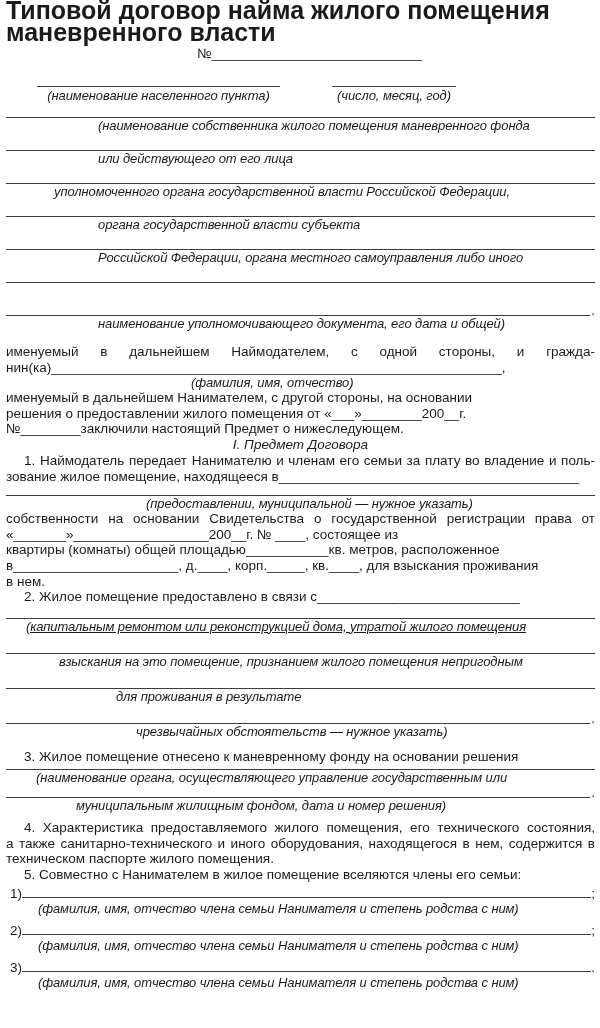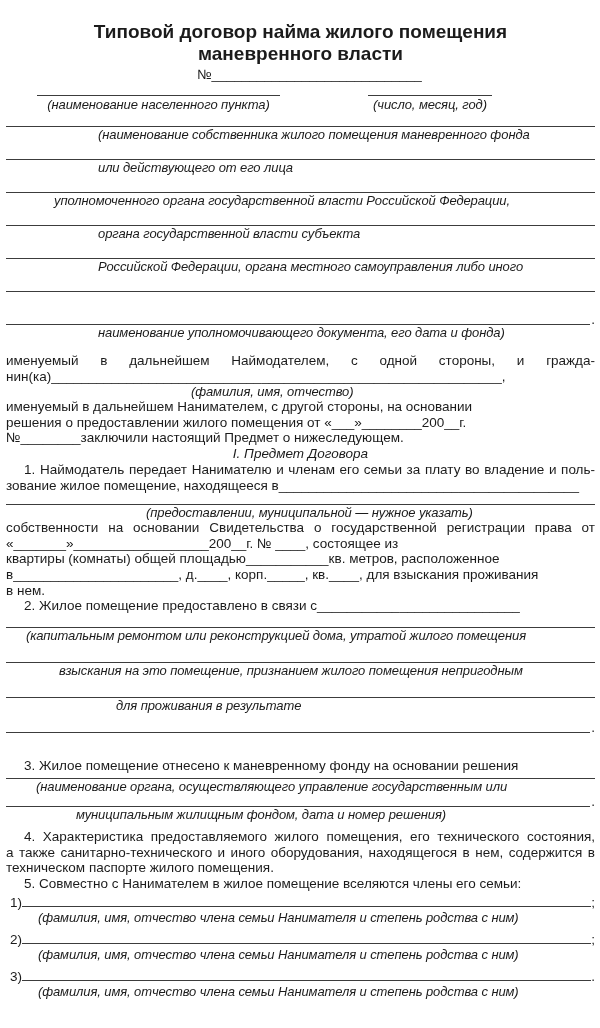--- a/index.html
+++ b/index.html
@@ -1,22 +1,22 @@
 <!DOCTYPE html>
 <html lang="ru"><head>
 <meta charset="utf-8">
 <style>
   html,body{margin:0;padding:0;background:#ffffff;}
   body{font-family:"Liberation Sans","DejaVu Sans",sans-serif;color:#1b1b1b;}
   .doc{width:600px;height:1028px;box-sizing:border-box;padding:0 5px 0 6px;overflow:hidden;background:#fff;}
 
-  .title{font-weight:bold;font-size:19px;line-height:21.5px;text-align:center;padding-top:21px;}
+  .title{font-weight:bold;font-size:25px;line-height:21.5px;padding-top:0;}
   .numline{text-align:center;font-size:13.5px;line-height:17px;position:relative;left:9px;margin-top:2px;}
 
-  .placedate{display:flex;margin-top:12px;gap:36px;}
+  .placedate{display:flex;margin-top:24px;}
   .pd-cell{border-top:1.2px solid #3c3c3c;}
   .pd-left{margin-left:31px;width:243px;}
   .pd-right{margin-left:52px;width:124px;}
   .pd-cell .cap{text-align:center;margin-top:2px;margin-left:0;}
 
   .cap{font-style:italic;font-size:13px;line-height:14px;letter-spacing:-0.1px;margin-top:1px;}
 
   .blank-row{display:flex;align-items:flex-end;height:10px;}
   .rule{flex:1;border-bottom:1.1px solid #3c3c3c;}
   .tail{line-height:11px;font-size:13.5px;padding-left:1px;}
@@ -108,21 +108,21 @@
       <div class="funit">
         <div class="blank-row">
           <span class="rule"></span>
         </div>
       </div>
       <div class="funit">
         <div class="blank-row">
           <span class="rule"></span>
           <span class="tail">.</span>
         </div>
-        <div class="cap" style="margin-left: 92px;">наименование уполномочивающего документа, его дата и фонда)</div>
+        <div class="cap" style="margin-left: 92px;">наименование уполномочивающего документа, его дата и общей)</div>
       </div>
     </div>
 
   <div class="p" id="party">
     <div class="line just">именуемый в дальнейшем Наймодателем, с одной стороны, и гражда-</div>
     <div class="line">нин(ка)____________________________________________________________,</div>
     <div class="cap cap-fio">(фамилия, имя, отчество)</div>
     <div class="line">именуемый в дальнейшем Нанимателем, с другой стороны, на основании</div>
     <div class="line">решения о предоставлении жилого помещения от «___»________200__г.</div>
     <div class="line">№________заключили настоящий Предмет о нижеследующем.</div>
@@ -149,39 +149,40 @@
     <div class="line">в______________________, д.____, корп._____, кв.____, для взыскания проживания</div>
     <div class="line">в нем.</div>
     <div class="line ind">2. Жилое помещение предоставлено в связи с___________________________</div>
   </div>
 
   <div id="reason-units">
       <div class="funit">
         <div class="blank-row">
           <span class="rule"></span>
         </div>
-        <div class="cap" style="margin-left: 20px;">(капитальным ремонтом или реконструкцией дома, утратой жилого помещения</div>
+        <div class="cap" style="margin-left: 20px; text-decoration: underline;">(капитальным ремонтом или реконструкцией дома, утратой жилого помещения</div>
       </div>
       <div class="funit">
         <div class="blank-row">
           <span class="rule"></span>
         </div>
         <div class="cap" style="margin-left: 53px;">взыскания на это помещение, признанием жилого помещения непригодным</div>
       </div>
       <div class="funit">
         <div class="blank-row">
           <span class="rule"></span>
         </div>
         <div class="cap" style="margin-left: 110px;">для проживания в результате</div>
       </div>
       <div class="funit">
         <div class="blank-row">
           <span class="rule"></span>
           <span class="tail">.</span>
         </div>
+        <div class="cap" style="margin-left: 130px;">чрезвычайных обстоятельств — нужное указать)</div>
       </div>
     </div>
 
   <div class="p">
     <div class="line ind">3. Жилое помещение отнесено к маневренному фонду на основании решения</div>
   </div>
 
   <div id="authority-units">
       <div class="funit">
         <div class="blank-row">

